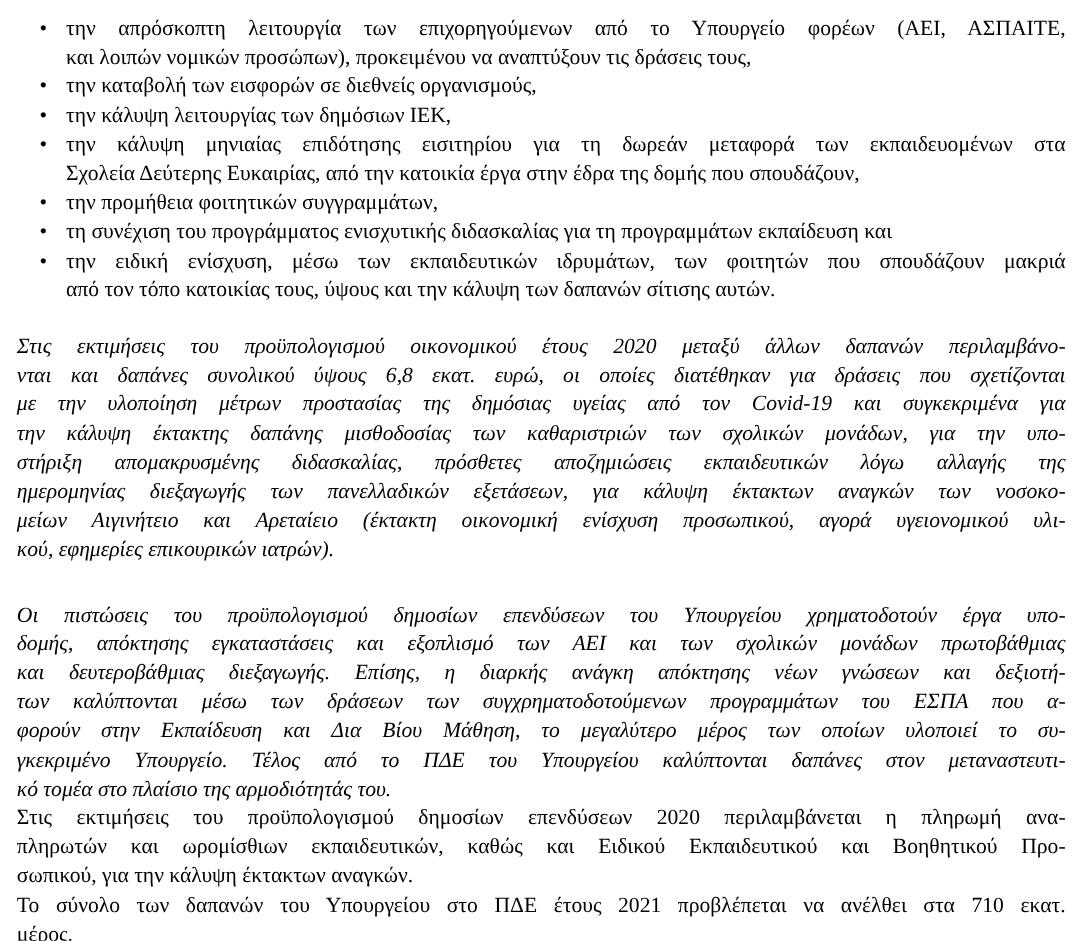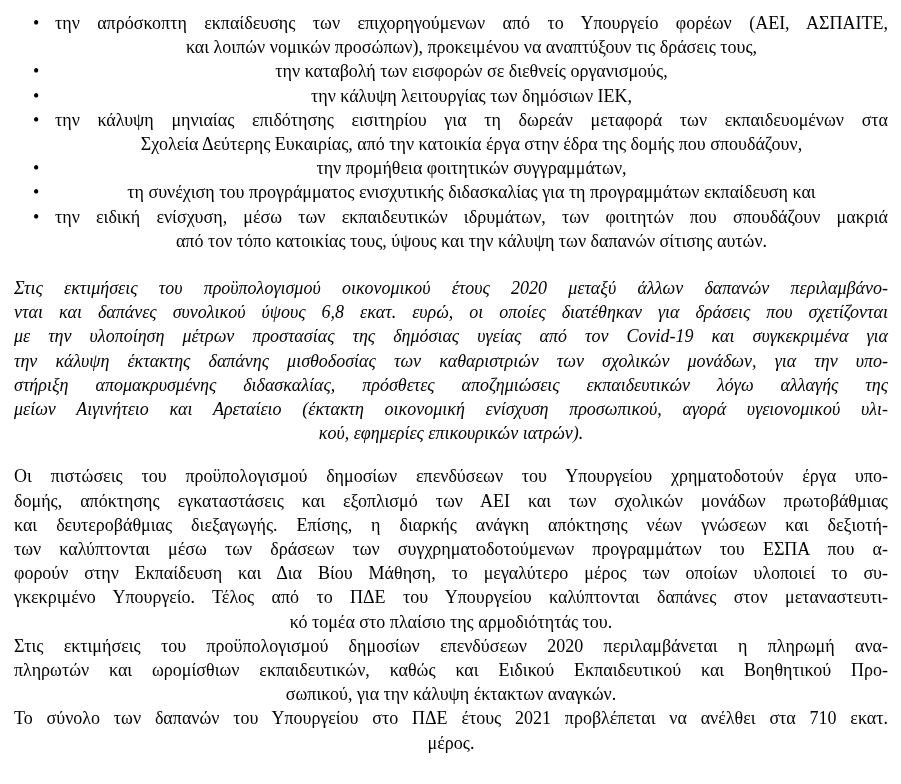--- a/index.html
+++ b/index.html
@@ -41,39 +41,39 @@
     min-width: 0;
   }
   
   .line {
     text-align: justify;
     text-align-last: justify;
     white-space: normal;
   }
   .bullet-text .line:last-child,
   .paragraph .line:last-child {
-    text-align: center;
+    text-align: left;
     text-align-last: auto;
   }
   .paragraphs .paragraph {
     margin: 0;
   }
   
   .paragraphs .paragraph:nth-child(1) { margin-top: 23px; font-style: italic; }
-  .paragraphs .paragraph:nth-child(2) { margin-top: 19px; }
+  .paragraphs .paragraph:nth-child(2) { margin-top: 30px; font-style: italic; }
 </style>
 </head>
 <body>
 
 <div class="page">
   <ul class="bullet-list" id="bullet-list">
       <li class="bullet-item">
         <span class="bullet-marker">•</span>
         <div class="bullet-text">
-          <div class="line">την απρόσκοπτη εκπαίδευσης των επιχορηγούμενων από το Υπουργείο φορέων (ΑΕΙ, ΑΣΠΑΙΤΕ,</div>
+          <div class="line">την απρόσκοπτη λειτουργία των επιχορηγούμενων από το Υπουργείο φορέων (ΑΕΙ, ΑΣΠΑΙΤΕ,</div>
           <div class="line">και λοιπών νομικών προσώπων), προκειμένου να αναπτύξουν τις δράσεις τους,</div>
         </div>
       </li>
       <li class="bullet-item">
         <span class="bullet-marker">•</span>
         <div class="bullet-text">
           <div class="line">την καταβολή των εισφορών σε διεθνείς οργανισμούς,</div>
         </div>
       </li>
       <li class="bullet-item">
@@ -109,20 +109,21 @@
         </div>
       </li>
     </ul>
   <div class="paragraphs" id="paragraphs">
       <div class="paragraph">
         <div class="line">Στις εκτιμήσεις του προϋπολογισμού οικονομικού έτους 2020 μεταξύ άλλων δαπανών περιλαμβάνο-</div>
         <div class="line">νται και δαπάνες συνολικού ύψους 6,8 εκατ. ευρώ, οι οποίες διατέθηκαν για δράσεις που σχετίζονται</div>
         <div class="line">με την υλοποίηση μέτρων προστασίας της δημόσιας υγείας από τον Covid-19 και συγκεκριμένα για</div>
         <div class="line">την κάλυψη έκτακτης δαπάνης μισθοδοσίας των καθαριστριών των σχολικών μονάδων, για την υπο-</div>
         <div class="line">στήριξη απομακρυσμένης διδασκαλίας, πρόσθετες αποζημιώσεις εκπαιδευτικών λόγω αλλαγής της</div>
+        <div class="line">ημερομηνίας διεξαγωγής των πανελλαδικών εξετάσεων, για κάλυψη έκτακτων αναγκών των νοσοκο-</div>
         <div class="line">μείων Αιγινήτειο και Αρεταίειο (έκτακτη οικονομική ενίσχυση προσωπικού, αγορά υγειονομικού υλι-</div>
         <div class="line">κού, εφημερίες επικουρικών ιατρών).</div>
       </div>
       <div class="paragraph">
         <div class="line">Οι πιστώσεις του προϋπολογισμού δημοσίων επενδύσεων του Υπουργείου χρηματοδοτούν έργα υπο-</div>
         <div class="line">δομής, απόκτησης εγκαταστάσεις και εξοπλισμό των ΑΕΙ και των σχολικών μονάδων πρωτοβάθμιας</div>
         <div class="line">και δευτεροβάθμιας διεξαγωγής. Επίσης, η διαρκής ανάγκη απόκτησης νέων γνώσεων και δεξιοτή-</div>
         <div class="line">των καλύπτονται μέσω των δράσεων των συγχρηματοδοτούμενων προγραμμάτων του ΕΣΠΑ που α-</div>
         <div class="line">φορούν στην Εκπαίδευση και Δια Βίου Μάθηση, το μεγαλύτερο μέρος των οποίων υλοποιεί το συ-</div>
         <div class="line">γκεκριμένο Υπουργείο. Τέλος από το ΠΔΕ του Υπουργείου καλύπτονται δαπάνες στον μεταναστευτι-</div>

